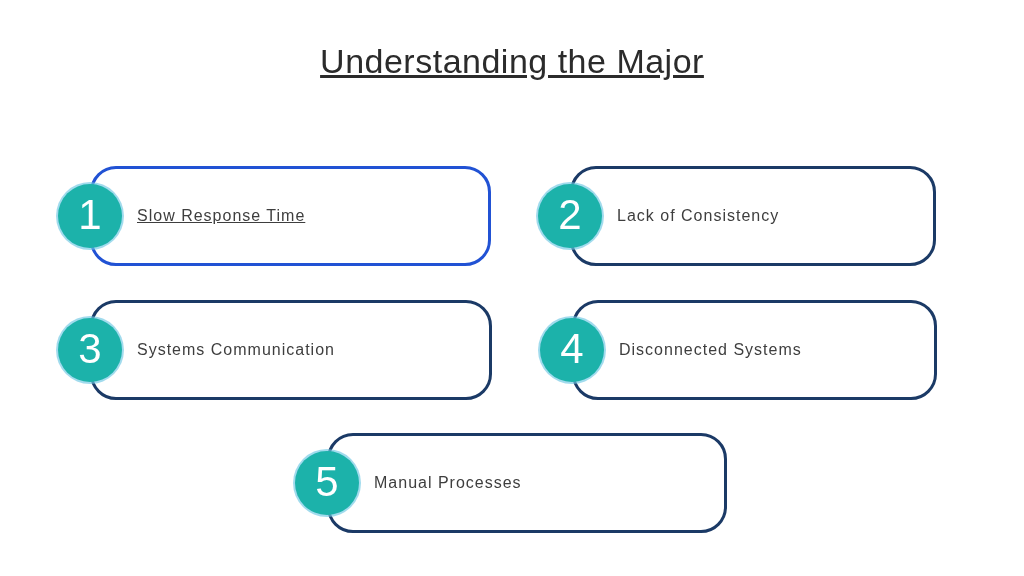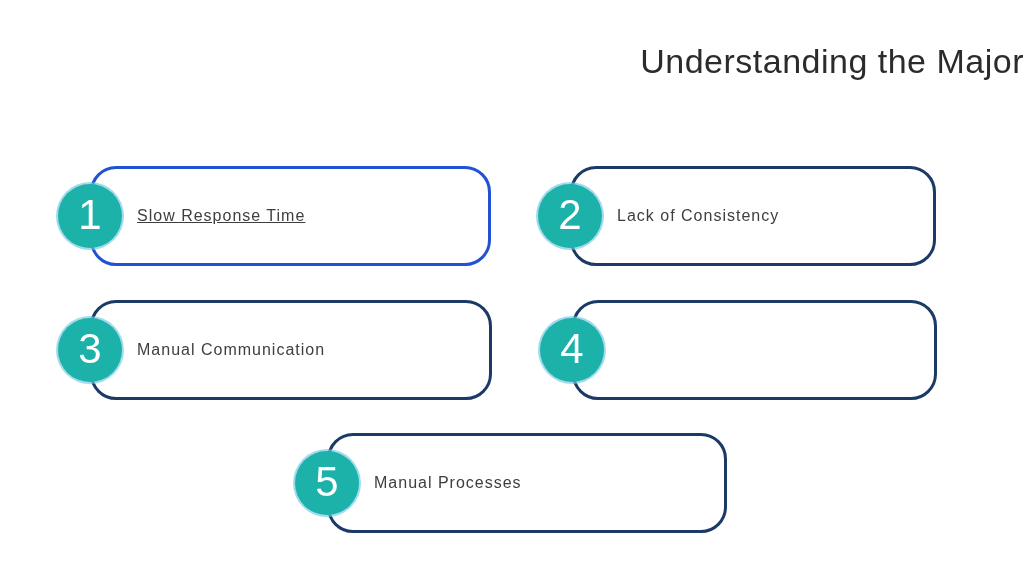--- a/index.html
+++ b/index.html
@@ -12,26 +12,27 @@
     background: #ffffff;
     font-family: "Liberation Sans", sans-serif;
     position: relative;
     overflow: hidden;
   }
   .title {
     position: absolute;
     top: 38px;
     left: 0;
     width: 1024px;
-    text-align: right;
+    text-align: center;
     font-size: 34px;
     line-height: 47px;
     font-weight: 500;
     color: #2b2b2b;
     letter-spacing: 0.5px;
+    text-decoration: underline;
   }
   .card {
     position: absolute;
     height: 100px;
     background: #ffffff;
     border: 3px solid #1b3a66; 
     border-radius: 26px;
     box-sizing: border-box;
     display: flex;
     align-items: center;
@@ -89,27 +90,28 @@
   <div class="badge" style="background: rgb(28, 178, 170); box-shadow: rgba(110, 200, 228, 0.65) 0px 0px 0px 2px;">
     <span class="num" style="color: rgb(255, 255, 255);">2</span>
   </div>
   <span class="label" style="color: rgb(62, 62, 62); text-align: center;">Lack of Consistency</span>
 </div>
 
 <div class="card c3" style="border-color: rgb(27, 58, 102);">
   <div class="badge" style="background: rgb(28, 178, 170); box-shadow: rgba(110, 200, 228, 0.65) 0px 0px 0px 2px;">
     <span class="num" style="color: rgb(255, 255, 255);">3</span>
   </div>
-  <span class="label" style="color: rgb(62, 62, 62);">Manual Communication</span>
+  <span class="label" style="color: rgb(62, 62, 62);">Systems Communication</span>
 </div>
 
 <div class="card c4" style="border-color: rgb(27, 58, 102);">
   <div class="badge" style="background: rgb(28, 178, 170); box-shadow: rgba(110, 200, 228, 0.65) 0px 0px 0px 2px;">
     <span class="num" style="color: rgb(255, 255, 255);">4</span>
   </div>
+  <span class="label" style="color: rgb(62, 62, 62);">Disconnected Systems</span>
 </div>
 
 <div class="card c5" style="border-color: rgb(27, 58, 102);">
   <div class="badge" style="background: rgb(28, 178, 170); box-shadow: rgba(110, 200, 228, 0.65) 0px 0px 0px 2px;">
     <span class="num" style="color: rgb(255, 255, 255);">5</span>
   </div>
   <span class="label" style="color: rgb(62, 62, 62);">Manual Processes</span>
 </div>
 
 </body></html>

